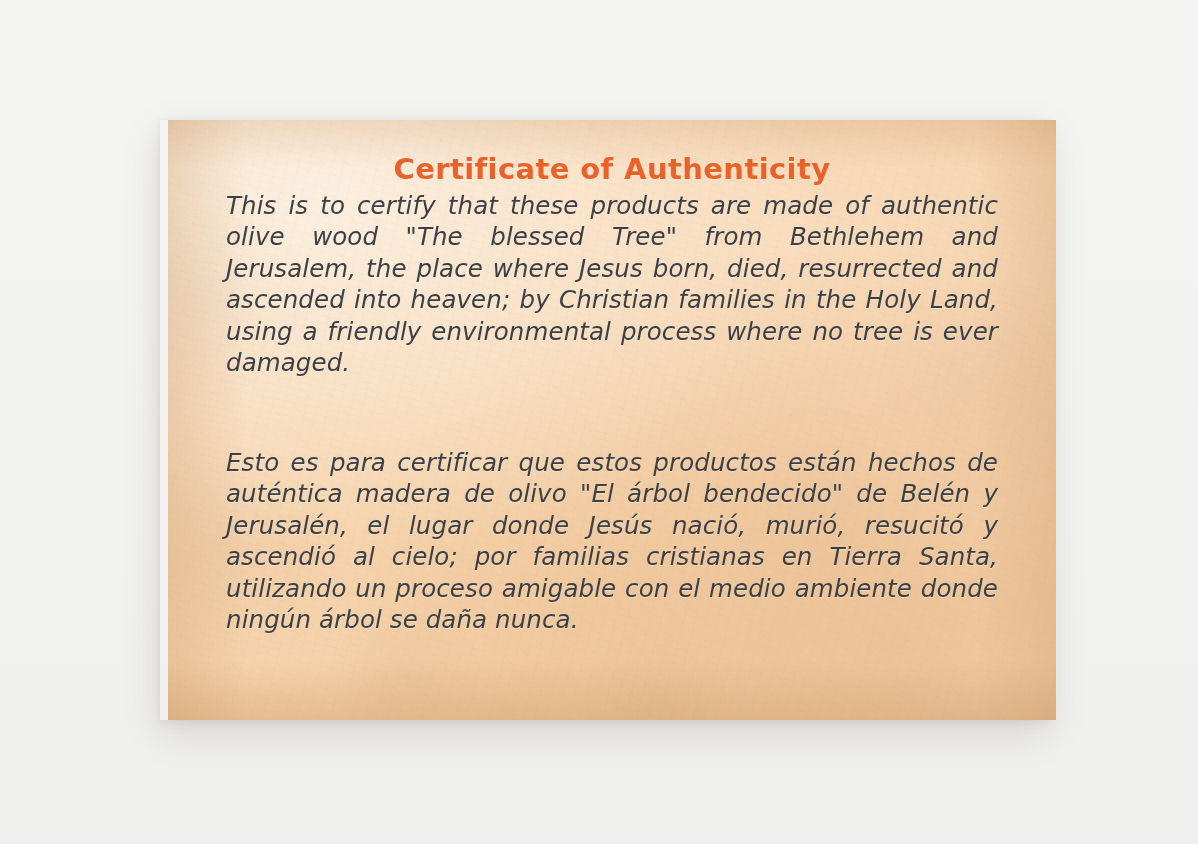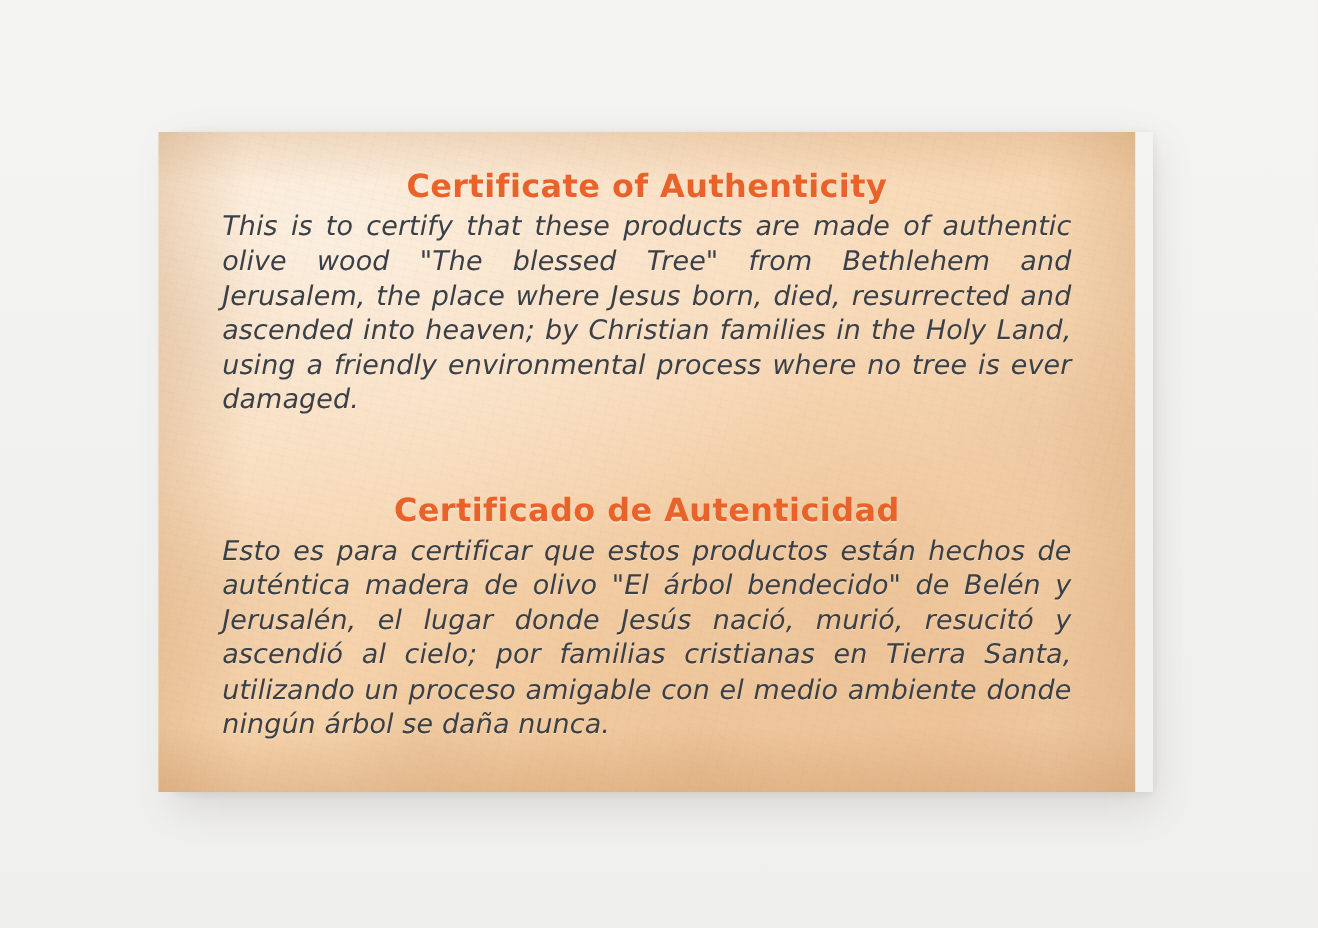--- a/index.html
+++ b/index.html
@@ -29,21 +29,21 @@
     width: 888px;
     height: 600px;
     box-shadow: 0 14px 34px rgba(120, 110, 100, 0.20),
                 0 2px 8px rgba(120, 110, 100, 0.14);
     background: transparent;
     pointer-events: none;
   }
 
   .certificate {
     position: absolute;
-    left: 144px;
+    left: 168px;
     top: 120px;
     width: 888px;
     height: 600px;
     overflow: hidden;
     background-color: #f7d8b4;
     background-image:
       radial-gradient(ellipse at 18% 14%, rgba(255,255,255,0.55) 0%, rgba(255,255,255,0) 48%),
       radial-gradient(ellipse at 82% 88%, rgba(226,170,117,0.45) 0%, rgba(226,170,117,0) 55%),
       radial-gradient(ellipse at 70% 20%, rgba(250,224,195,0.75) 0%, rgba(250,224,195,0) 60%),
       linear-gradient(135deg, #f9e0c2 0%, #f6d4ad 38%, #f3cfa6 62%, #f8dcbc 100%);
@@ -133,19 +133,18 @@
     <div class="content">
 
       <section class="block-en">
         <h1 class="cert-title">Certificate of Authenticity</h1>
         <p class="cert-body">This is to certify that these products are made of authentic olive wood "The blessed Tree" from Bethlehem and Jerusalem, the place where Jesus born, died, resurrected and ascended into heaven; by Christian families in the Holy Land, using a friendly environmental process where no tree is ever damaged.</p>
       </section>
 
       <div class="spacer"></div>
 
       <section class="block-es">
-        <h1 class="cert-title">Certificado de Autenticidad</h1>
         <p class="cert-body">Esto es para certificar que estos productos están hechos de auténtica madera de olivo "El árbol bendecido" de Belén y Jerusalén, el lugar donde Jesús nació, murió, resucitó y ascendió al cielo; por familias cristianas en Tierra Santa, utilizando un proceso amigable con el medio ambiente donde ningún árbol se daña nunca.</p>
       </section>
 
     </div>
   </div>
 </div>
 
 </body></html>

